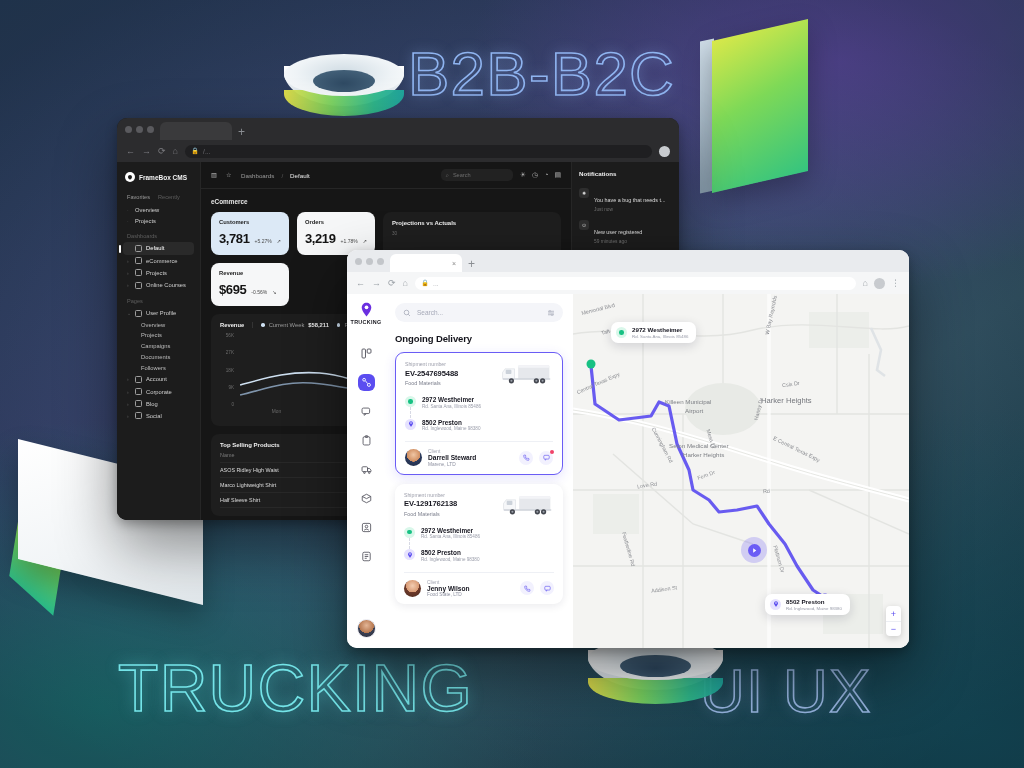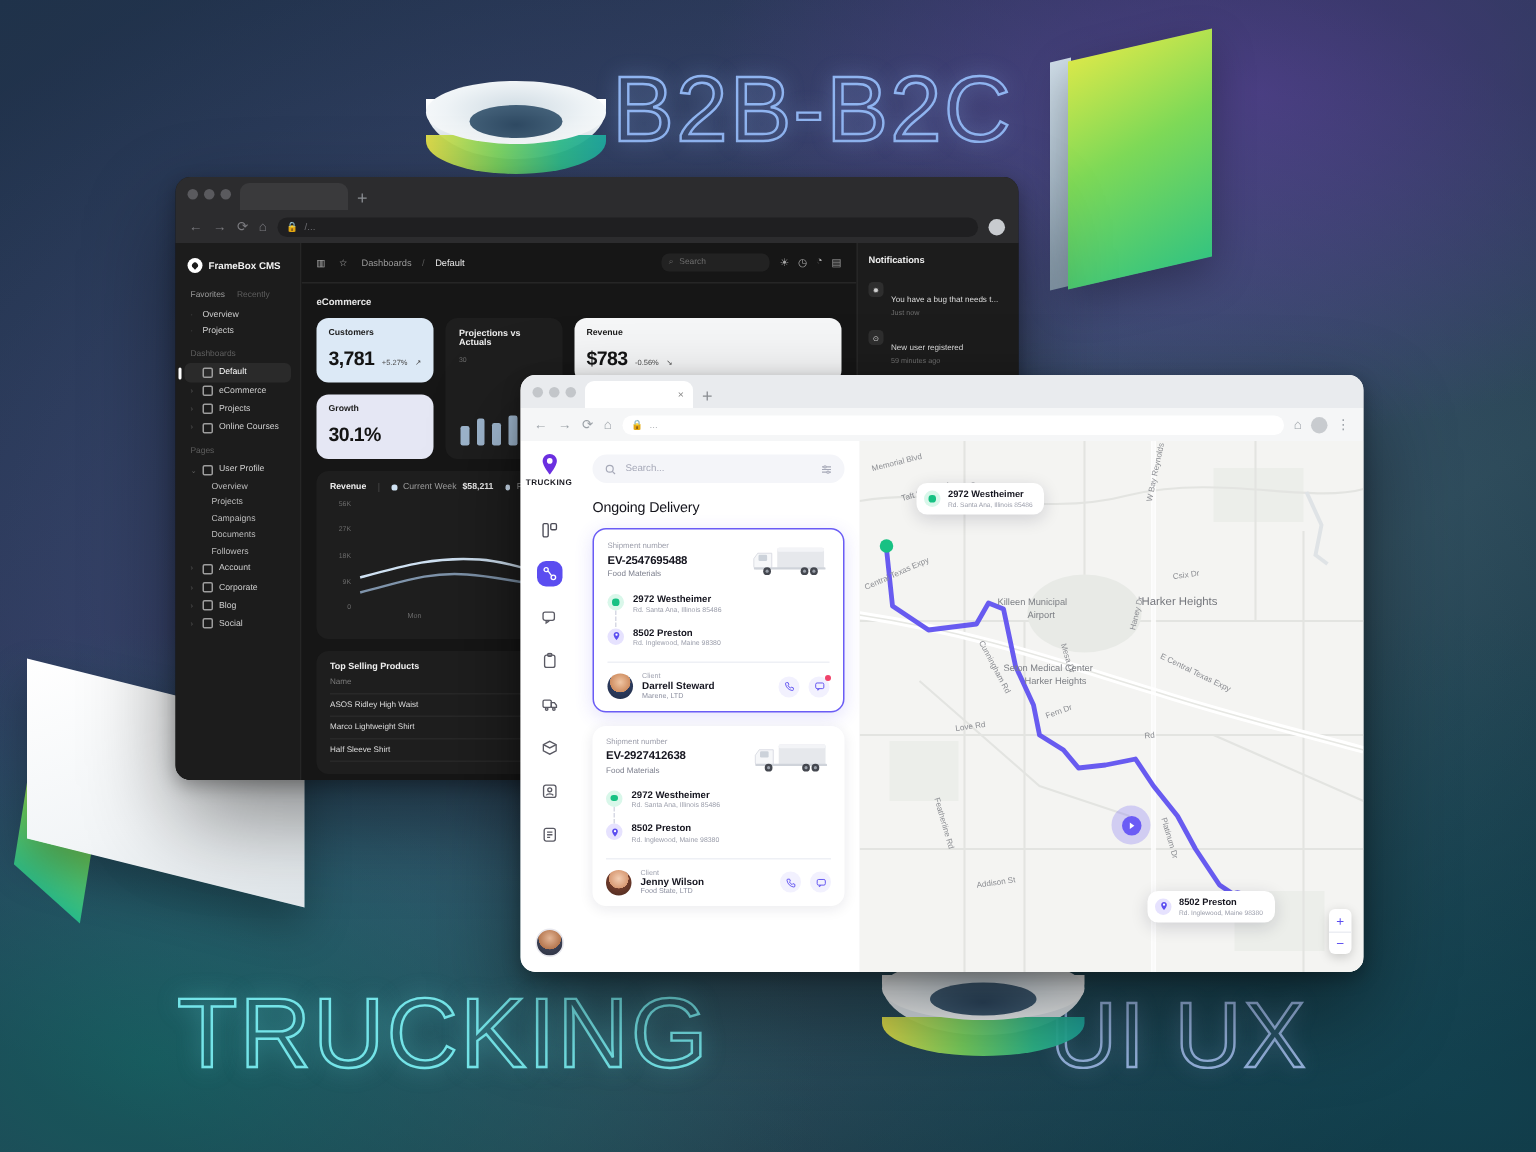--- a/index.html
+++ b/index.html
@@ -258,21 +258,21 @@
     background: radial-gradient(circle at 50% 32%, #e3b596 0%, #b5764e 52%, #3a3f52 53%, #2b3040 100%);
     border: 1px solid #e8e8ee;
   }
   .list-pane { width: 188px; background: #fff; padding: 9px 10px; flex-shrink: 0; }
   .search-box {
     height: 19px; border-radius: 10px; background: #f4f5f9;
     display: flex; align-items: center; gap: 6px; padding: 0 8px;
     font-size: 6.5px; color: #a6a9b8;
   }
   .search-box .grow { flex: 1; }
-  .pane-title { font-size: 9.5px; font-weight: 400; color: #14141c; margin: 11px 0 8px; letter-spacing: -.1px; }
+  .pane-title { font-size: 9.5px; font-weight: 700; color: #14141c; margin: 11px 0 8px; letter-spacing: -.1px; }
   .ship-card {
     border-radius: 9px; background: #fff; padding: 8px 9px 7px; margin-bottom: 9px;
     box-shadow: 0 2px 9px rgba(24,24,60,.09);
   }
   .ship-card.sel { border: 1px solid #6a5cf5; box-shadow: 0 3px 12px rgba(90,74,240,.16); }
   .ship-head { display: flex; justify-content: space-between; align-items: flex-start; }
   .ship-label { font-size: 5.2px; color: #9b9daa; }
   .ship-num { font-size: 7.6px; font-weight: 700; color: #15151f; margin-top: 1.5px; letter-spacing: -.1px; }
   .ship-cat { font-size: 5.4px; color: #7c7f8d; margin-top: 2.5px; }
   .truck-img { width: 52px; height: 25px; }
@@ -487,44 +487,46 @@
         <div class="section-label">eCommerce</div>
         <div class="kpi-grid">
           <div class="kpi-card blue">
             <div class="kpi-title">Customers</div>
             <div class="kpi-row">
               <span class="kpi-value">3,781</span>
               <span class="kpi-delta">+5.27%</span>
               <span class="kpi-delta">↗</span>
             </div>
           </div>
+          <div class="kpi-card white">
+            <div class="kpi-title">Orders</div>
+            <div class="kpi-row">
+              <span class="kpi-value">3,219</span>
+              <span class="kpi-delta">+1.78%</span>
+              <span class="kpi-delta">↗</span>
+            </div>
+          </div>
           <div class="proj-card">
             <div class="proj-title">Projections vs Actuals</div>
             <div class="proj-axis">30</div>
             <div class="proj-bars">
               <span style="height:38%"></span>
                 <span style="height:52%"></span>
                 <span style="height:44%"></span>
               <span style="height:60%"></span>
                 <span style="height:36%"></span>
                 <span style="height:50%"></span>
             </div>
           </div>
           <div class="kpi-card white">
             <div class="kpi-title">Revenue</div>
             <div class="kpi-row">
-              <span class="kpi-value">$783</span>
+              <span class="kpi-value">$695</span>
               <span class="kpi-delta">-0.56%</span>
               <span class="kpi-delta">↘</span>
-            </div>
-          </div>
-          <div class="kpi-card lav">
-            <div class="kpi-title">Growth</div>
-            <div class="kpi-row">
-              <span class="kpi-value">30.1%</span>
             </div>
           </div>
         </div>
 
         <div class="chart-card">
           <div class="chart-head">
             <span class="ttl">Revenue</span>
             <span class="legend">
               <i class="ldot"></i>
               <span>Current Week</span>
@@ -789,21 +791,21 @@
               <span class="act-badge"></span>
             </span>
           </span>
         </div>
       </div>
 
       <div class="ship-card">
         <div class="ship-head">
           <div>
             <div class="ship-label">Shipment number</div>
-            <div class="ship-num">EV-2927412638</div>
+            <div class="ship-num">EV-1291762138</div>
             <div class="ship-cat">Food Materials</div>
           </div>
           <svg class="truck-img" viewBox="0 0 100 48">
             <rect x="33" y="8" width="60" height="27" rx="2.5" fill="#e6e8ec"></rect>
             <rect x="33" y="8" width="60" height="5" rx="2" fill="#f3f4f7"></rect>
             <path d="M8 15h18v20H6a3 3 0 0 1-3-3V22z" fill="#f6f7f9" stroke="#d3d6dd" stroke-width="1"></path>
             <rect x="9" y="17" width="11" height="8" rx="1.5" fill="#ccd2da"></rect>
             <rect x="3" y="33" width="92" height="3" rx="1.5" fill="#cfd3da"></rect>
             <circle cx="20" cy="38" r="5" fill="#44474f"></circle>
               <circle cx="20" cy="38" r="2" fill="#9aa0aa"></circle>

